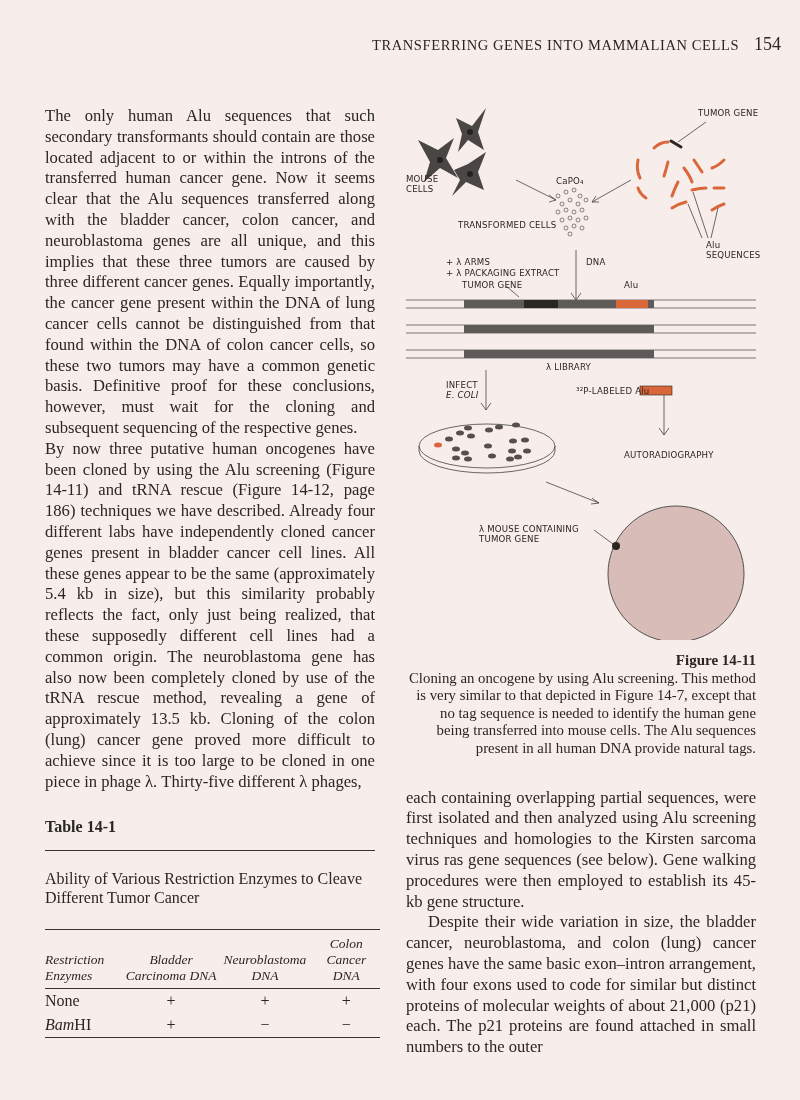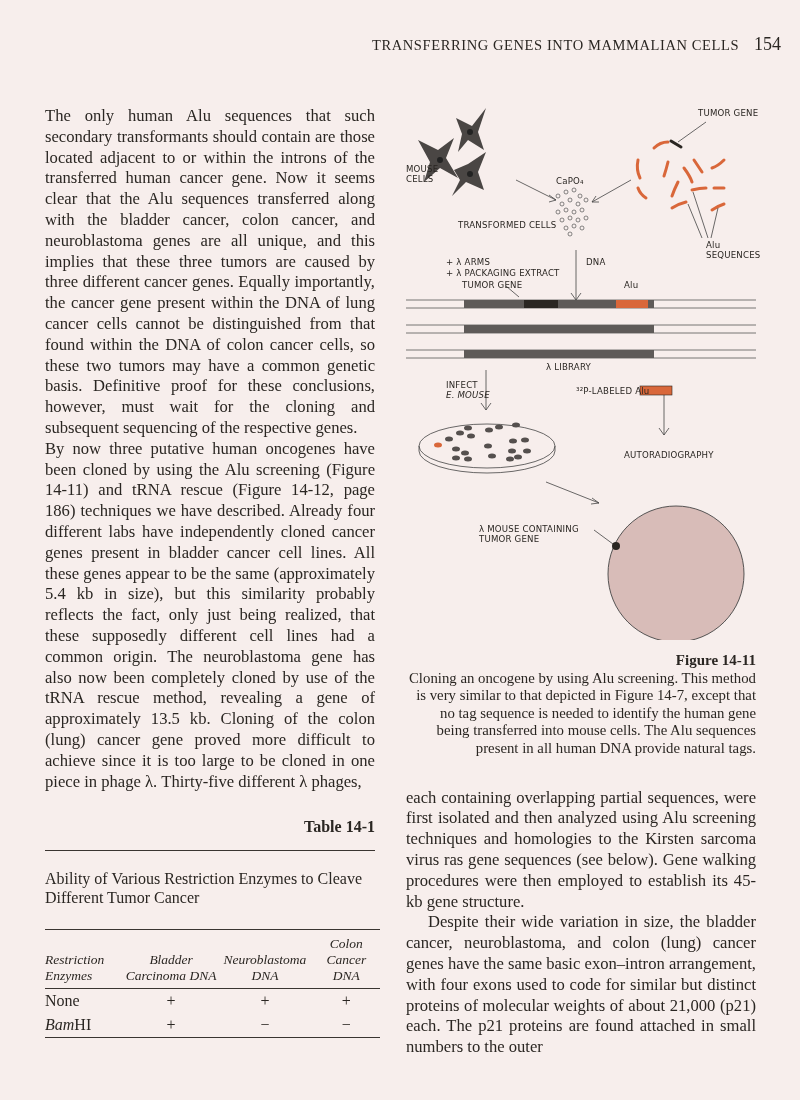--- a/index.html
+++ b/index.html
@@ -27,21 +27,20 @@
     margin: 0; hyphens: manual;
   }
   .body-text.indent { text-indent: 22px; }
   .heading {
     font-family: "Liberation Serif", serif;
     font-weight: bold; font-size: 16.5px; margin: 34px 0 14px 0;
   }
   .table-caption-label {
     font-family: "Liberation Serif", serif; font-weight: bold; font-size: 16px;
     margin: 26px 0 0 0;
-    text-align: right;
   }
   .rule { border: 0; border-top: 1.3px solid #3a3430; margin: 0; }
   .table-title {
     font-family: "Liberation Serif", serif; font-size: 16px; line-height: 19px;
     margin: 18px 0 22px 0;
   }
   table.enz {
     width: 335px; border-collapse: collapse;
     font-family: "Liberation Serif", serif;
   }
@@ -234,34 +233,34 @@
         </g>
         <ellipse cx="32" cy="345" rx="4" ry="2.5" fill="#d9673a"></ellipse>
       </g>
 
       <circle cx="270" cy="474" r="68" fill="#d8bcb8" stroke="#444" stroke-width="0.9"></circle>
       <circle cx="210" cy="446" r="4" fill="#2a2622"></circle>
       <line x1="188" y1="430" x2="207" y2="444" stroke="#444" stroke-width="0.8"></line>
     </svg>
 
     <div class="fig-label" style="left:292px;top:8px;">TUMOR GENE</div>
-    <div class="fig-label" style="left:0;top:64px;white-space:pre;">MOUSE
+    <div class="fig-label" style="left:0;top:74px;white-space:pre;">MOUSE
 CELLS</div>
     <div class="fig-label" style="left:150px;top:76px;">CaPO₄</div>
     <div class="fig-label" style="left:52px;top:120px;">TRANSFORMED CELLS</div>
     <div class="fig-label" style="left:300px;top:140px;white-space:pre;">Alu
 SEQUENCES</div>
     <div class="fig-label" style="left:40px;top:157px;">+ λ ARMS</div>
     <div class="fig-label" style="left:40px;top:168px;text-align:right;">+ λ PACKAGING EXTRACT</div>
     <div class="fig-label" style="left:180px;top:157px;">DNA</div>
     <div class="fig-label" style="left:56px;top:180px;">TUMOR GENE</div>
     <div class="fig-label" style="left:218px;top:180px;">Alu</div>
     <div class="fig-label" style="left:140px;top:262px;">λ LIBRARY</div>
     <div class="fig-label" style="left:40px;top:280px;">INFECT</div>
-    <div class="fig-label" style="left:40px;top:290px;font-style:italic;">E. MOUSE</div>
+    <div class="fig-label" style="left:40px;top:290px;font-style:italic;">E. COLI</div>
     <div class="fig-label" style="left:170px;top:286px;">³²P-LABELED Alu</div>
     <div class="fig-label" style="left:218px;top:350px;">AUTORADIOGRAPHY</div>
     <div class="fig-label" style="left:73px;top:424px;">λ MOUSE CONTAINING</div>
     <div class="fig-label" style="left:73px;top:434px;">TUMOR GENE</div>
   </div>
 
   <div class="caption" style="margin-top:12px;">
     <span class="fig-num">Figure 14-11</span>
     <span>Cloning an oncogene by using Alu screening. This method is very similar to that depicted in Figure 14-7, except that no tag sequence is needed to identify the human gene being transferred into mouse cells. The Alu sequences present in all human DNA provide natural tags.</span>
   </div>

